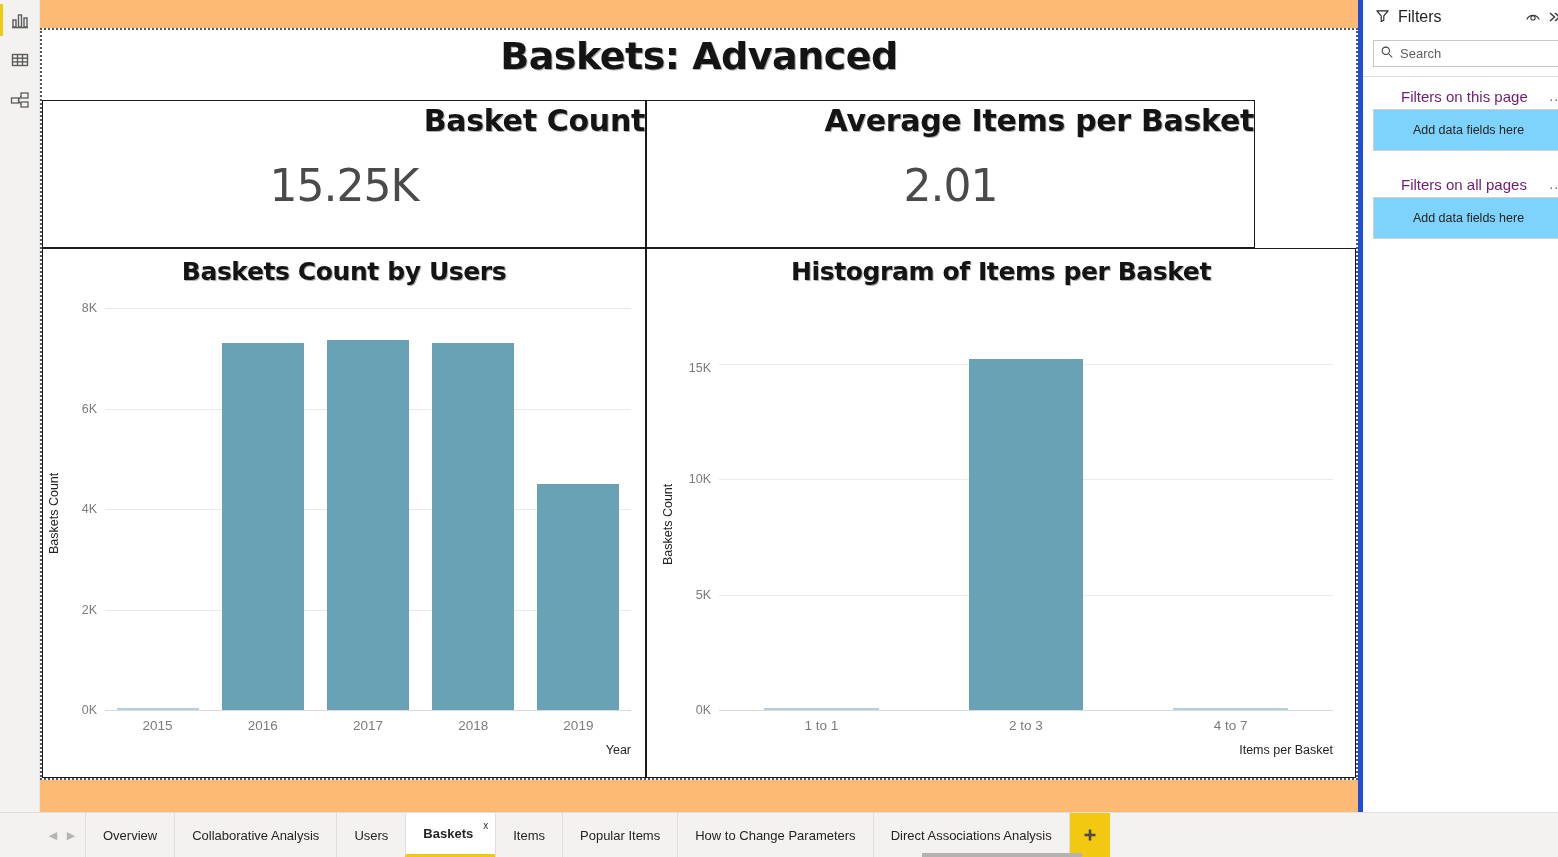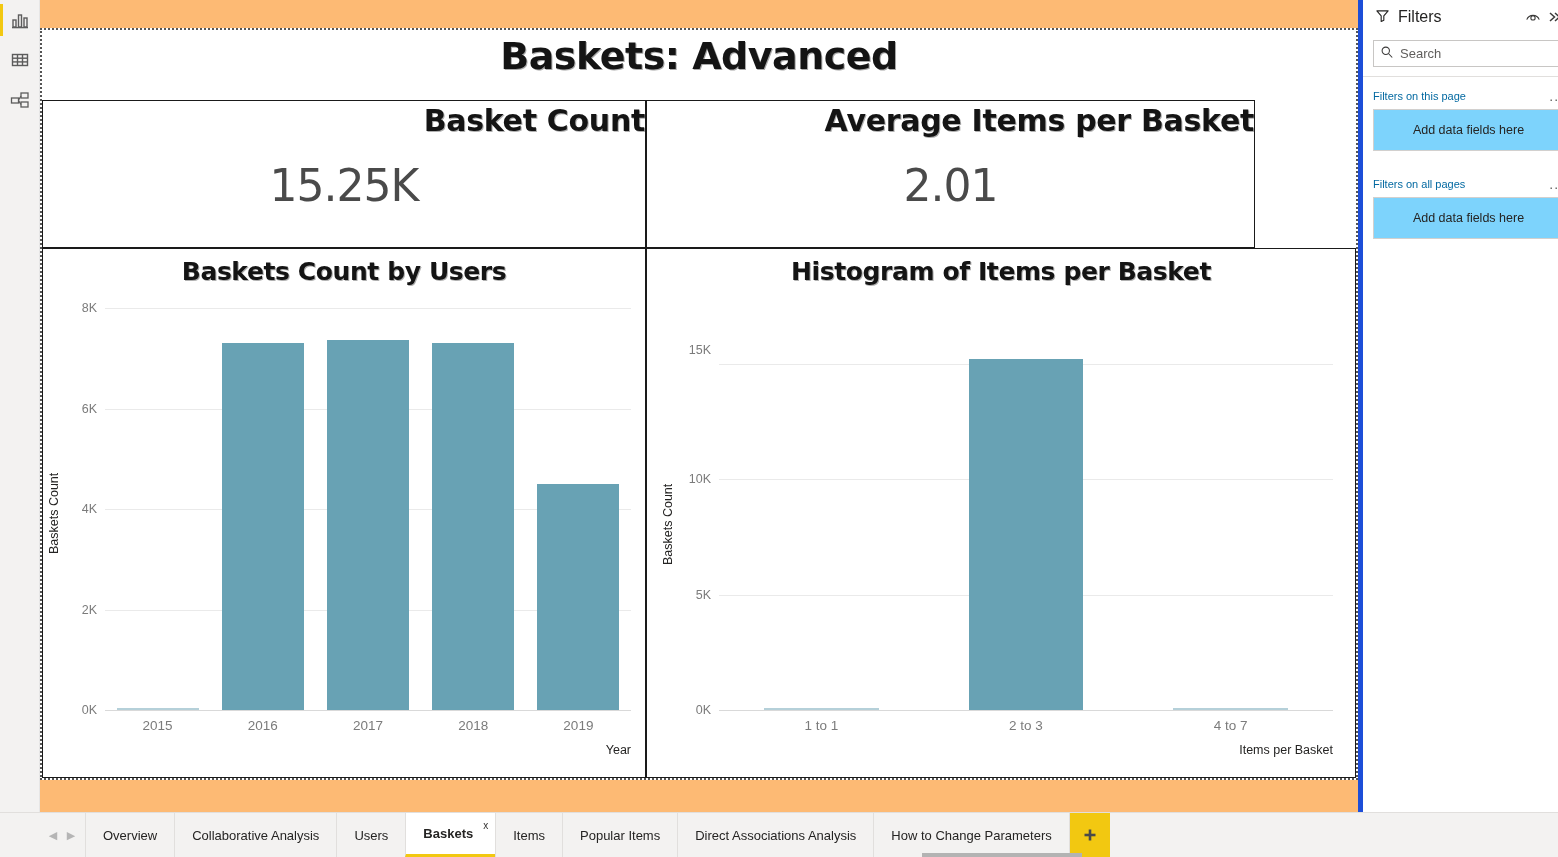--- a/index.html
+++ b/index.html
@@ -211,22 +211,23 @@
     background: #e1dfdd;
   }
   .filter-group { padding: 0 10px; }
   .filter-group-head {
     display: flex; align-items: center;
     height: 26px;
     margin-top: 6px;
   }
   .filter-group-label {
     flex: 1;
-    font-size: 11px;
-    color: #0369a1;
+    font-size: 15px;
+    color: #701a75;
+    margin-left: 28px;
   }
   .ellipsis-btn {
     font-size: 14px;
     color: #605e5c;
     letter-spacing: 1px;
     cursor: pointer;
     line-height: 10px;
   }
   .dropzone {
     height: 42px;
@@ -388,21 +389,21 @@
         <div class="chart-title">Histogram of Items per Basket</div>
         <div class="plot-wrap" id="plot1">
             <div class="axis-title-y" style="left: 14px; top: 278.5px;">Baskets Count</div>
             <div class="baseline" style="left: 72px; top: 424px; width: 614px;"></div>
             <div class="ytick" style="width: 64px; right: 644px; top: 424px;">0K</div>
             <div class="gridline" style="left: 72px; top: 308.545px; width: 614px;"></div>
             <div class="ytick" style="width: 64px; right: 644px; top: 308.545px;">5K</div>
             <div class="gridline" style="left: 72px; top: 193.091px; width: 614px;"></div>
             <div class="ytick" style="width: 64px; right: 644px; top: 193.091px;">10K</div>
             <div class="gridline" style="left: 72px; top: 77.6364px; width: 614px;"></div>
-            <div class="ytick" style="width: 64px; right: 644px; top: 64px; padding-left: 40px;">15K</div>
+            <div class="ytick" style="width: 64px; right: 644px; top: 82px; padding-left: 40px;">15K</div>
             <div class="bar" style="left: 117.027px; width: 114.613px; height: 2.5px; bottom: 58px; background: rgb(181, 208, 217);"></div>
             <div class="xtick" style="left: 72px; width: 204.667px; top: 432px;">1 to 1</div>
             <div class="bar" style="left: 321.693px; width: 114.613px; height: 350.982px; bottom: 58px; background: rgb(104, 162, 180);"></div>
             <div class="xtick" style="left: 276.667px; width: 204.667px; top: 432px;">2 to 3</div>
             <div class="bar" style="left: 526.36px; width: 114.613px; height: 2.5px; bottom: 58px; background: rgb(181, 208, 217);"></div>
             <div class="xtick" style="left: 481.333px; width: 204.667px; top: 432px;">4 to 7</div>
             <div class="axis-title-x" style="left: 72px; width: 614px; top: 457px;">Items per Basket</div>
           </div>
       </div>
 
@@ -481,24 +482,24 @@
           <span>Baskets</span>
           <span class="close-x">x</span>
         </div>
         <div class="tab">
           <span>Items</span>
         </div>
         <div class="tab">
           <span>Popular Items</span>
         </div>
         <div class="tab">
+          <span>How to Change Parameters</span>
+        </div>
+        <div class="tab">
           <span>Direct Associations Analysis</span>
-        </div>
-        <div class="tab">
-          <span>How to Change Parameters</span>
         </div>
       </div>
     <div class="tab-add">
       <span>
         <svg width="16" height="16" viewBox="0 0 16 16">
           <line x1="8" y1="2.5" x2="8" y2="13.5" stroke="#4a4a4a" stroke-width="2.6"></line>
           <line x1="2.5" y1="8" x2="13.5" y2="8" stroke="#4a4a4a" stroke-width="2.6"></line>
         </svg>
       </span>
     </div>

